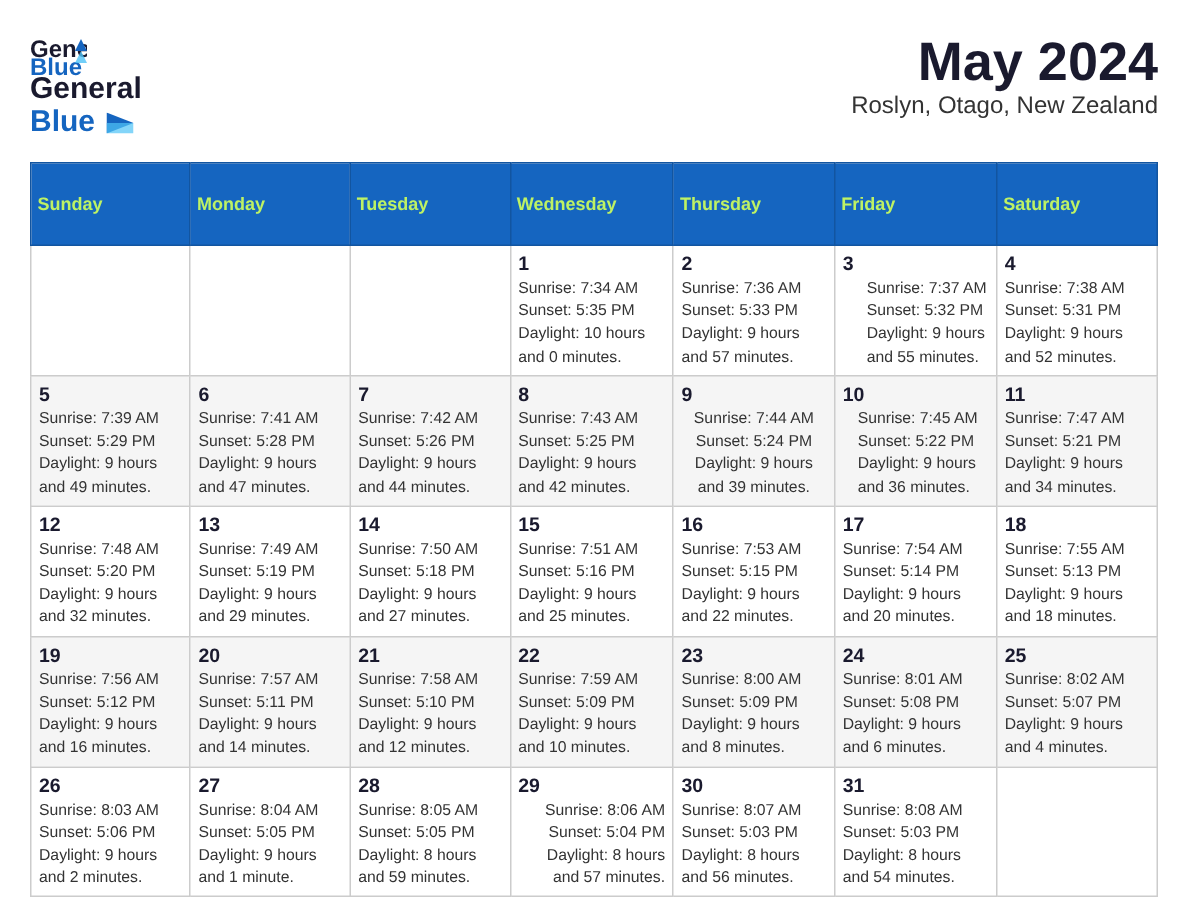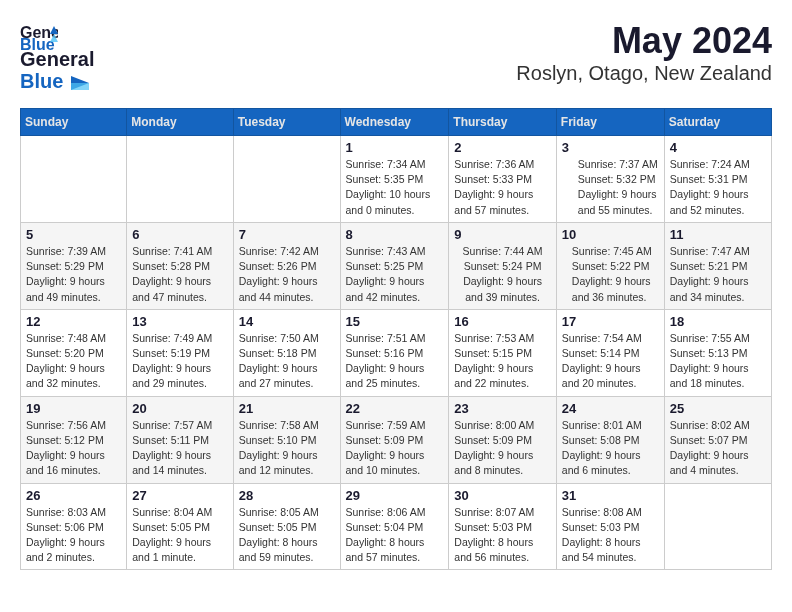--- a/index.html
+++ b/index.html
@@ -24,33 +24,33 @@
     .title-area {
       text-align: right;
       margin-left: 48px;
     }
     .month-title {
       font-size: 36px;
       font-weight: bold;
       color: #1a1a2e;
     }
     .location-title {
-      font-size: 20px;
+      font-size: 16px;
       color: #333;
       font-weight: normal;
     }
     .calendar-table {
       width: 100%;
       border-collapse: collapse;
       font-size: 11px;
     }
     .calendar-table thead tr th {
       background-color: #1565c0;
-      color: #e5e5e5;
-      padding: 6px 4px;
+      color: #bef264;
+      padding: 20px 4px;
       text-align: left;
       font-size: 12px;
       font-weight: bold;
       border: 1px solid #1255a0;
     }
     .calendar-table tbody tr td {
       border: 1px solid #ccc;
       vertical-align: top;
       padding: 4px 5px;
       width: 113px;
@@ -142,21 +142,21 @@
         </td>
         <td>
           <span class="day-number">3</span>
           <div class="day-info" style="white-space: pre-line; margin-left: 16px;">Sunrise: 7:37 AM
 Sunset: 5:32 PM
 Daylight: 9 hours
 and 55 minutes.</div>
         </td>
         <td>
           <span class="day-number">4</span>
-          <div class="day-info" style="white-space: pre-line;">Sunrise: 7:24 AM
+          <div class="day-info" style="white-space: pre-line;">Sunrise: 7:38 AM
 Sunset: 5:31 PM
 Daylight: 9 hours
 and 52 minutes.</div>
         </td>
       </tr>
       <tr>
         <td>
           <span class="day-number">5</span>
           <div class="day-info" style="white-space: pre-line;">Sunrise: 7:39 AM
 Sunset: 5:29 PM
@@ -325,21 +325,21 @@
         </td>
         <td>
           <span class="day-number">28</span>
           <div class="day-info" style="white-space: pre-line;">Sunrise: 8:05 AM
 Sunset: 5:05 PM
 Daylight: 8 hours
 and 59 minutes.</div>
         </td>
         <td>
           <span class="day-number">29</span>
-          <div class="day-info" style="white-space: pre-line;">Sunrise: 8:06 AM
+          <div class="day-info" style="white-space: pre-line; text-align: right;">Sunrise: 8:06 AM
 Sunset: 5:04 PM
 Daylight: 8 hours
 and 57 minutes.</div>
         </td>
         <td>
           <span class="day-number">30</span>
           <div class="day-info" style="white-space: pre-line;">Sunrise: 8:07 AM
 Sunset: 5:03 PM
 Daylight: 8 hours
 and 56 minutes.</div>

